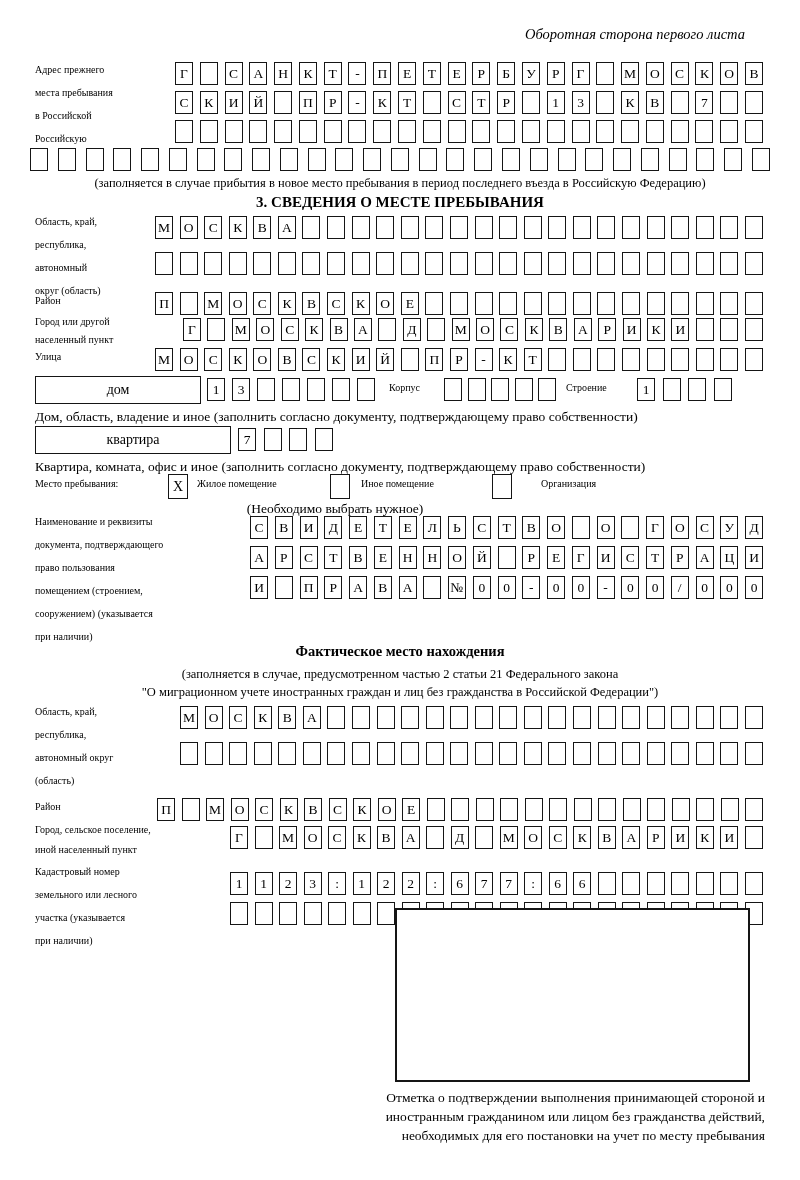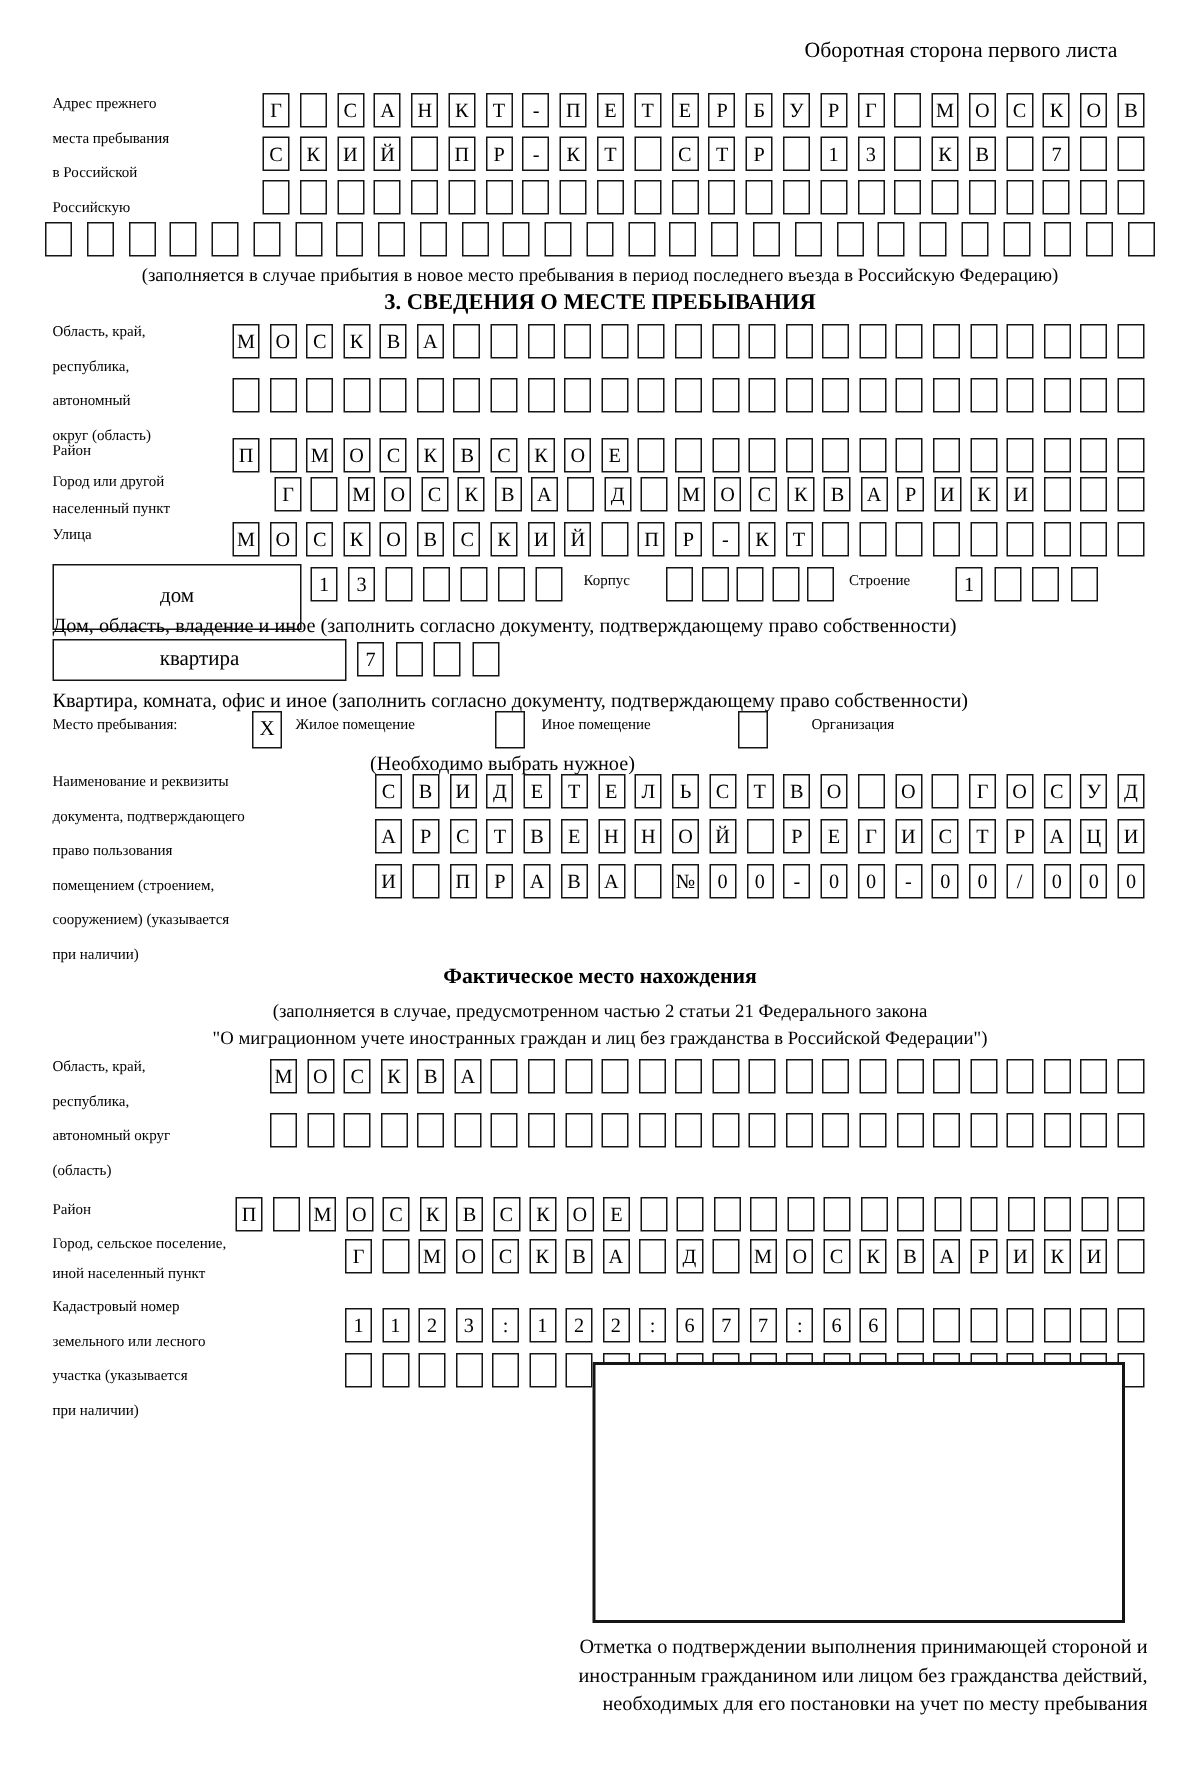--- a/index.html
+++ b/index.html
@@ -1,20 +1,20 @@
 <!DOCTYPE html>
 <html><head>
 <meta charset="utf-8">
 <style>
   * { margin:0; padding:0; box-sizing:border-box; }
   html,body { background:#fff; }
   body { font-family:"Liberation Serif","DejaVu Serif",serif; color:#000; }
   .page { position:relative; width:800px; height:1180px; background:#fff; overflow:hidden; }
   .lbl { position:absolute; font-size:10px; white-space:nowrap; line-height:1.15; }
-  .hdr { position:absolute; top:26px; right:55px; font-size:14.5px; }
+  .hdr { position:absolute; top:26px; right:55px; font-size:14.5px;font-style:italic; }
   .titleline { position:absolute; left:0; width:800px; text-align:center; font-weight:bold; font-size:15px; }
   .titleline2 { position:absolute; left:0; width:800px; text-align:center; font-weight:bold; font-size:14.5px; }
   .centernote { position:absolute; left:0; width:800px; text-align:center; font-size:12.5px; }
   .cellrow { position:absolute; display:flex; justify-content:space-between; }
   .cell { flex:0 0 18px; width:18px; height:23px; border:1.6px solid #151515; background:#fff;
           display:flex; align-items:center; justify-content:center;
           font-size:13.5px; line-height:1; font-family:"Liberation Serif","DejaVu Serif",serif; }
   .bigbox { position:absolute; border:1.9px solid #151515; background:#fff;
             display:flex; align-items:center; justify-content:center; font-size:14px; }
   .cb { position:absolute; width:20px; height:25px; border:1.7px solid #151515; background:#fff;
@@ -283,21 +283,21 @@
       <div class="cell">&nbsp;</div>
       <div class="cell">&nbsp;</div>
       <div class="cell">&nbsp;</div>
       <div class="cell">&nbsp;</div>
       <div class="cell">&nbsp;</div>
       <div class="cell">&nbsp;</div>
       <div class="cell">&nbsp;</div>
       <div class="cell">&nbsp;</div>
     </div>
 
-  <div class="bigbox" style="left:35px; top:376px; width:166px; height:44px;">дом</div>
+  <div class="bigbox" style="left:35px; top:376px; width:166px; height:28px;">дом</div>
   <div class="cellrow" style="left:207px; top:378px; width:168px;">
       <div class="cell">1</div>
       <div class="cell">3</div>
       <div class="cell">&nbsp;</div>
       <div class="cell">&nbsp;</div>
       <div class="cell">&nbsp;</div>
       <div class="cell">&nbsp;</div>
       <div class="cell">&nbsp;</div>
     </div>
   <div class="lbl" style="left:389px; top:382px;">Корпус</div>

